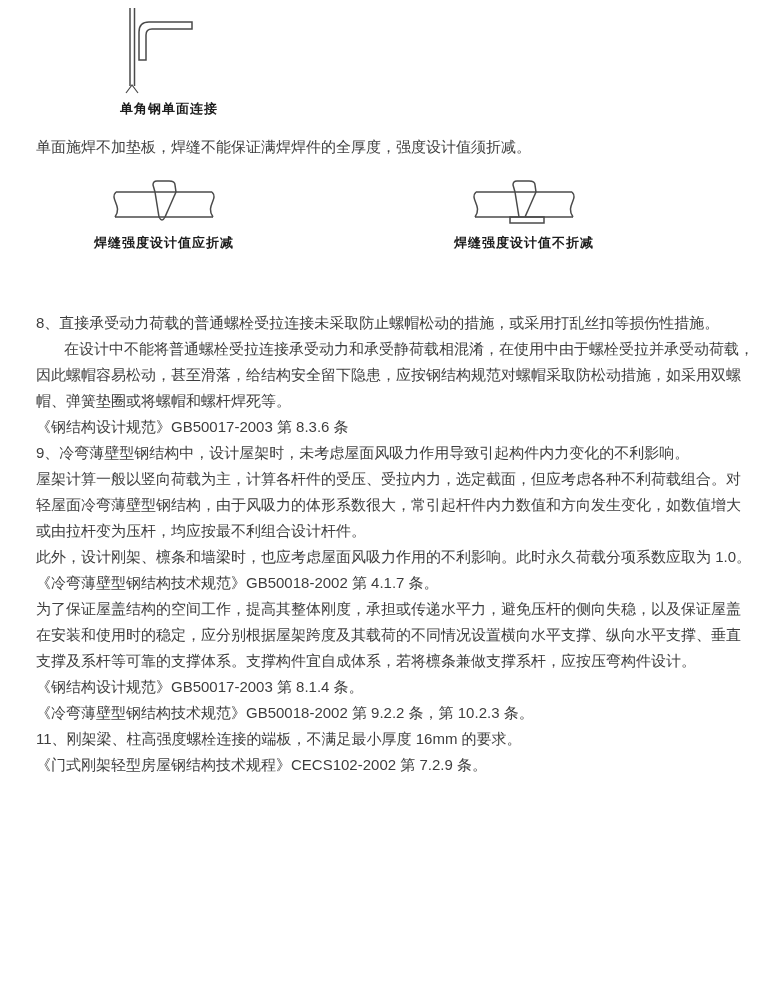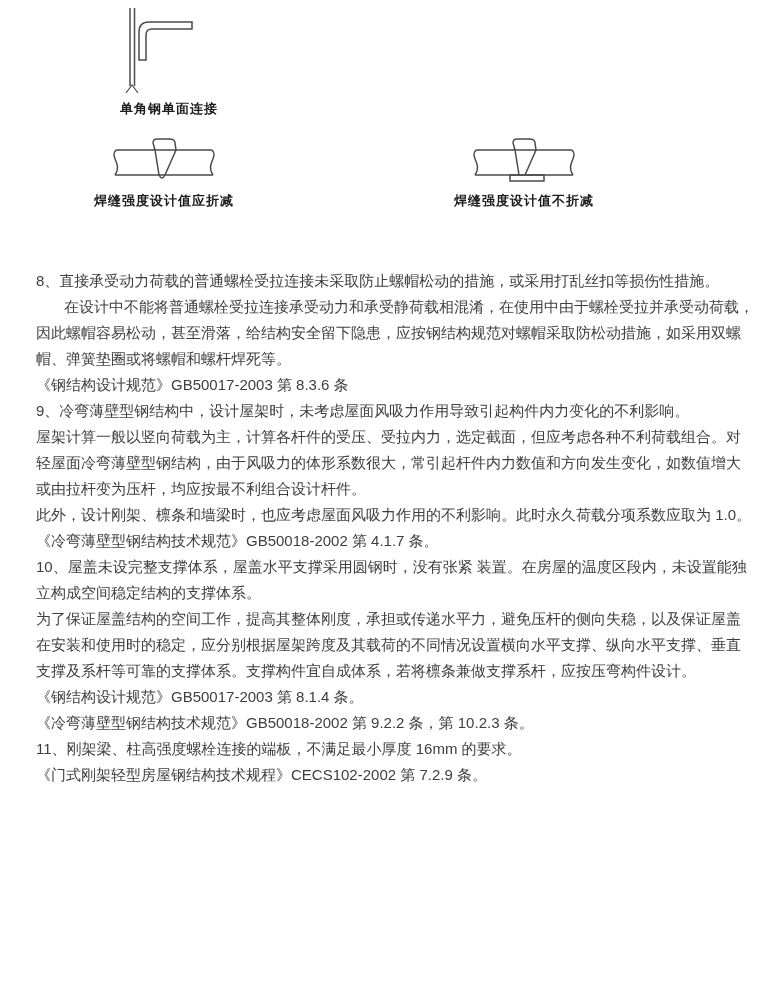--- a/index.html
+++ b/index.html
@@ -49,20 +49,21 @@
         <line x1="8" y1="2" x2="8" y2="80"></line>
         <line x1="12.5" y1="2" x2="12.5" y2="80"></line>
         <path d="M70,16 L27,16 Q17,16 17,26 L17,54 L24,54 L24,29 Q24,23 30,23 L70,23 L70,16 Z"></path>
         <path d="M4,87 L10,79 L16,87" stroke-width="1.2"></path>
       </g>
     </svg>
     <div class="fig-caption">单角钢单面连接</div>
   </div>
 
   <div class="intro">
+    <p class="para">单面施焊不加垫板，焊缝不能保证满焊焊件的全厚度，强度设计值须折减。</p>
   </div>
 
   <div class="weld-row">
     <div class="weld-fig weld-right">
       <svg width="116" height="54" viewBox="0 0 116 54">
         <g class="diagram-stroke">
           <line x1="10" y1="16" x2="106" y2="16"></line>
           <line x1="9" y1="41" x2="107" y2="41"></line>
           <path d="M10,16 C3,23 17,30 9,41"></path>
           <path d="M106,16 C113,23 99,30 107,41"></path>
@@ -100,21 +101,20 @@
     </div>
 
     <div>
       <p class="para">9、冷弯薄壁型钢结构中，设计屋架时，未考虑屋面风吸力作用导致引起构件内力变化的不利影响。</p>
       <p class="para">屋架计算一般以竖向荷载为主，计算各杆件的受压、受拉内力，选定截面，但应考虑各种不利荷载组合。对轻屋面冷弯薄壁型钢结构，由于风吸力的体形系数很大，常引起杆件内力数值和方向发生变化，如数值增大或由拉杆变为压杆，均应按最不利组合设计杆件。</p>
       <p class="para">此外，设计刚架、檩条和墙梁时，也应考虑屋面风吸力作用的不利影响。此时永久荷载分项系数应取为 1.0。</p>
       <p class="para">《冷弯薄壁型钢结构技术规范》GB50018-2002 第 4.1.7 条。</p>
     </div>
 
     <div>
-      <p class="para">10、屋盖未设完整支撑体系，屋盖水平支撑采用圆钢时，没有张紧 装置。在房屋的温度区段内，未设置能独立构成空间稳定结构的支撑体系。</p>
       <p class="para">为了保证屋盖结构的空间工作，提高其整体刚度，承担或传递水平力，避免压杆的侧向失稳，以及保证屋盖在安装和使用时的稳定，应分别根据屋架跨度及其载荷的不同情况设置横向水平支撑、纵向水平支撑、垂直支撑及系杆等可靠的支撑体系。支撑构件宜自成体系，若将檩条兼做支撑系杆，应按压弯构件设计。</p>
       <p class="para">《钢结构设计规范》GB50017-2003 第 8.1.4 条。</p>
       <p class="para">《冷弯薄壁型钢结构技术规范》GB50018-2002 第 9.2.2 条，第 10.2.3 条。</p>
     </div>
 
     <div>
       <p class="para">11、刚架梁、柱高强度螺栓连接的端板，不满足最小厚度 16mm 的要求。</p>
       <p class="para">《门式刚架轻型房屋钢结构技术规程》CECS102-2002 第 7.2.9 条。</p>
     </div>
 

